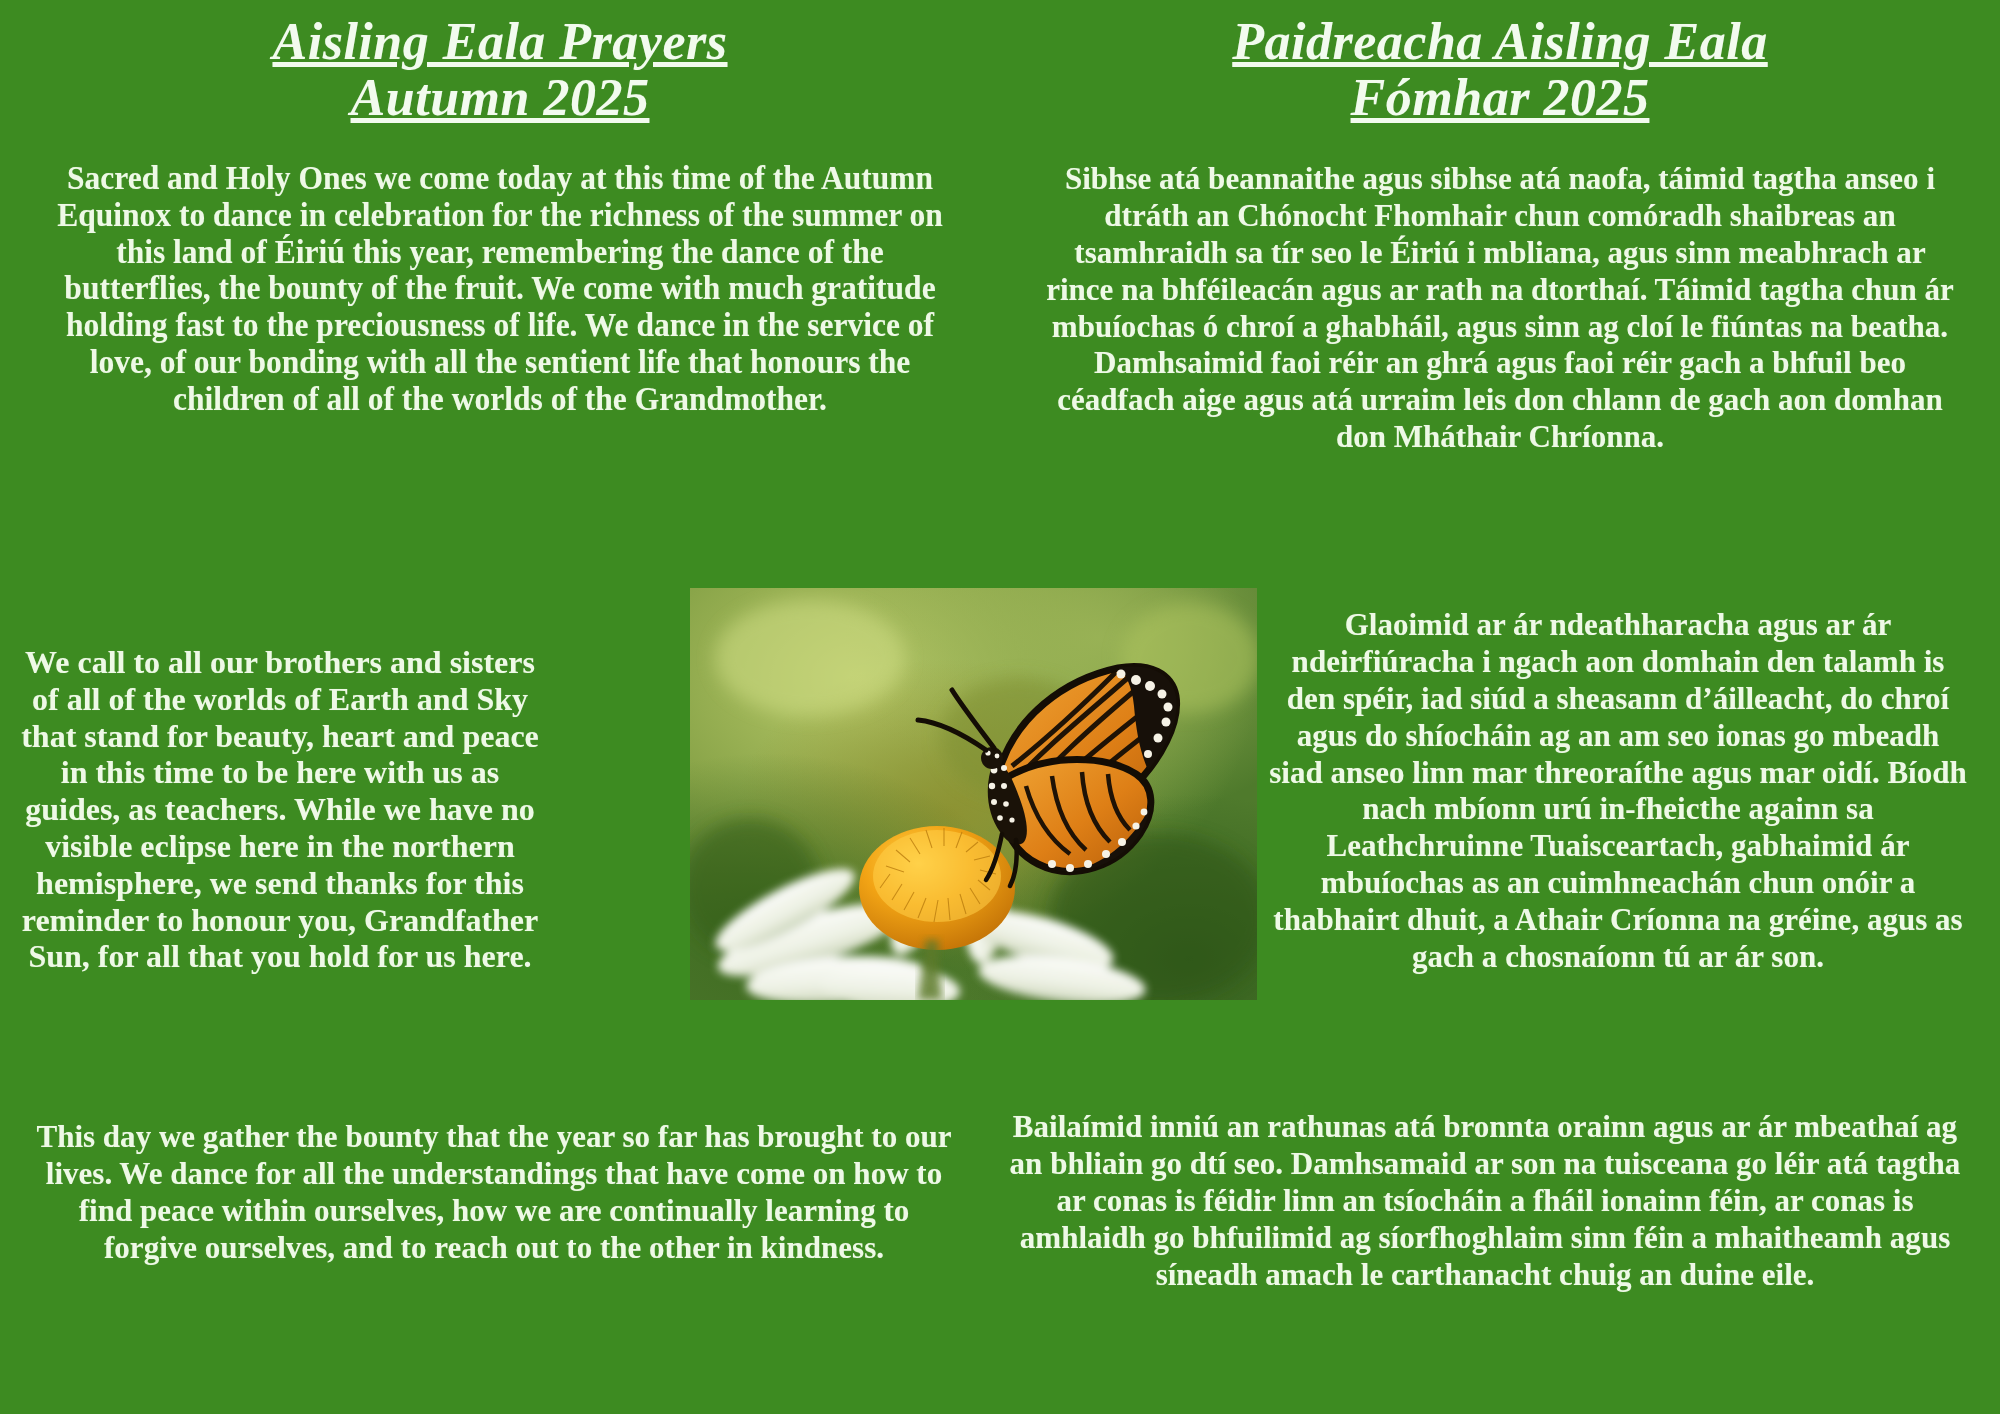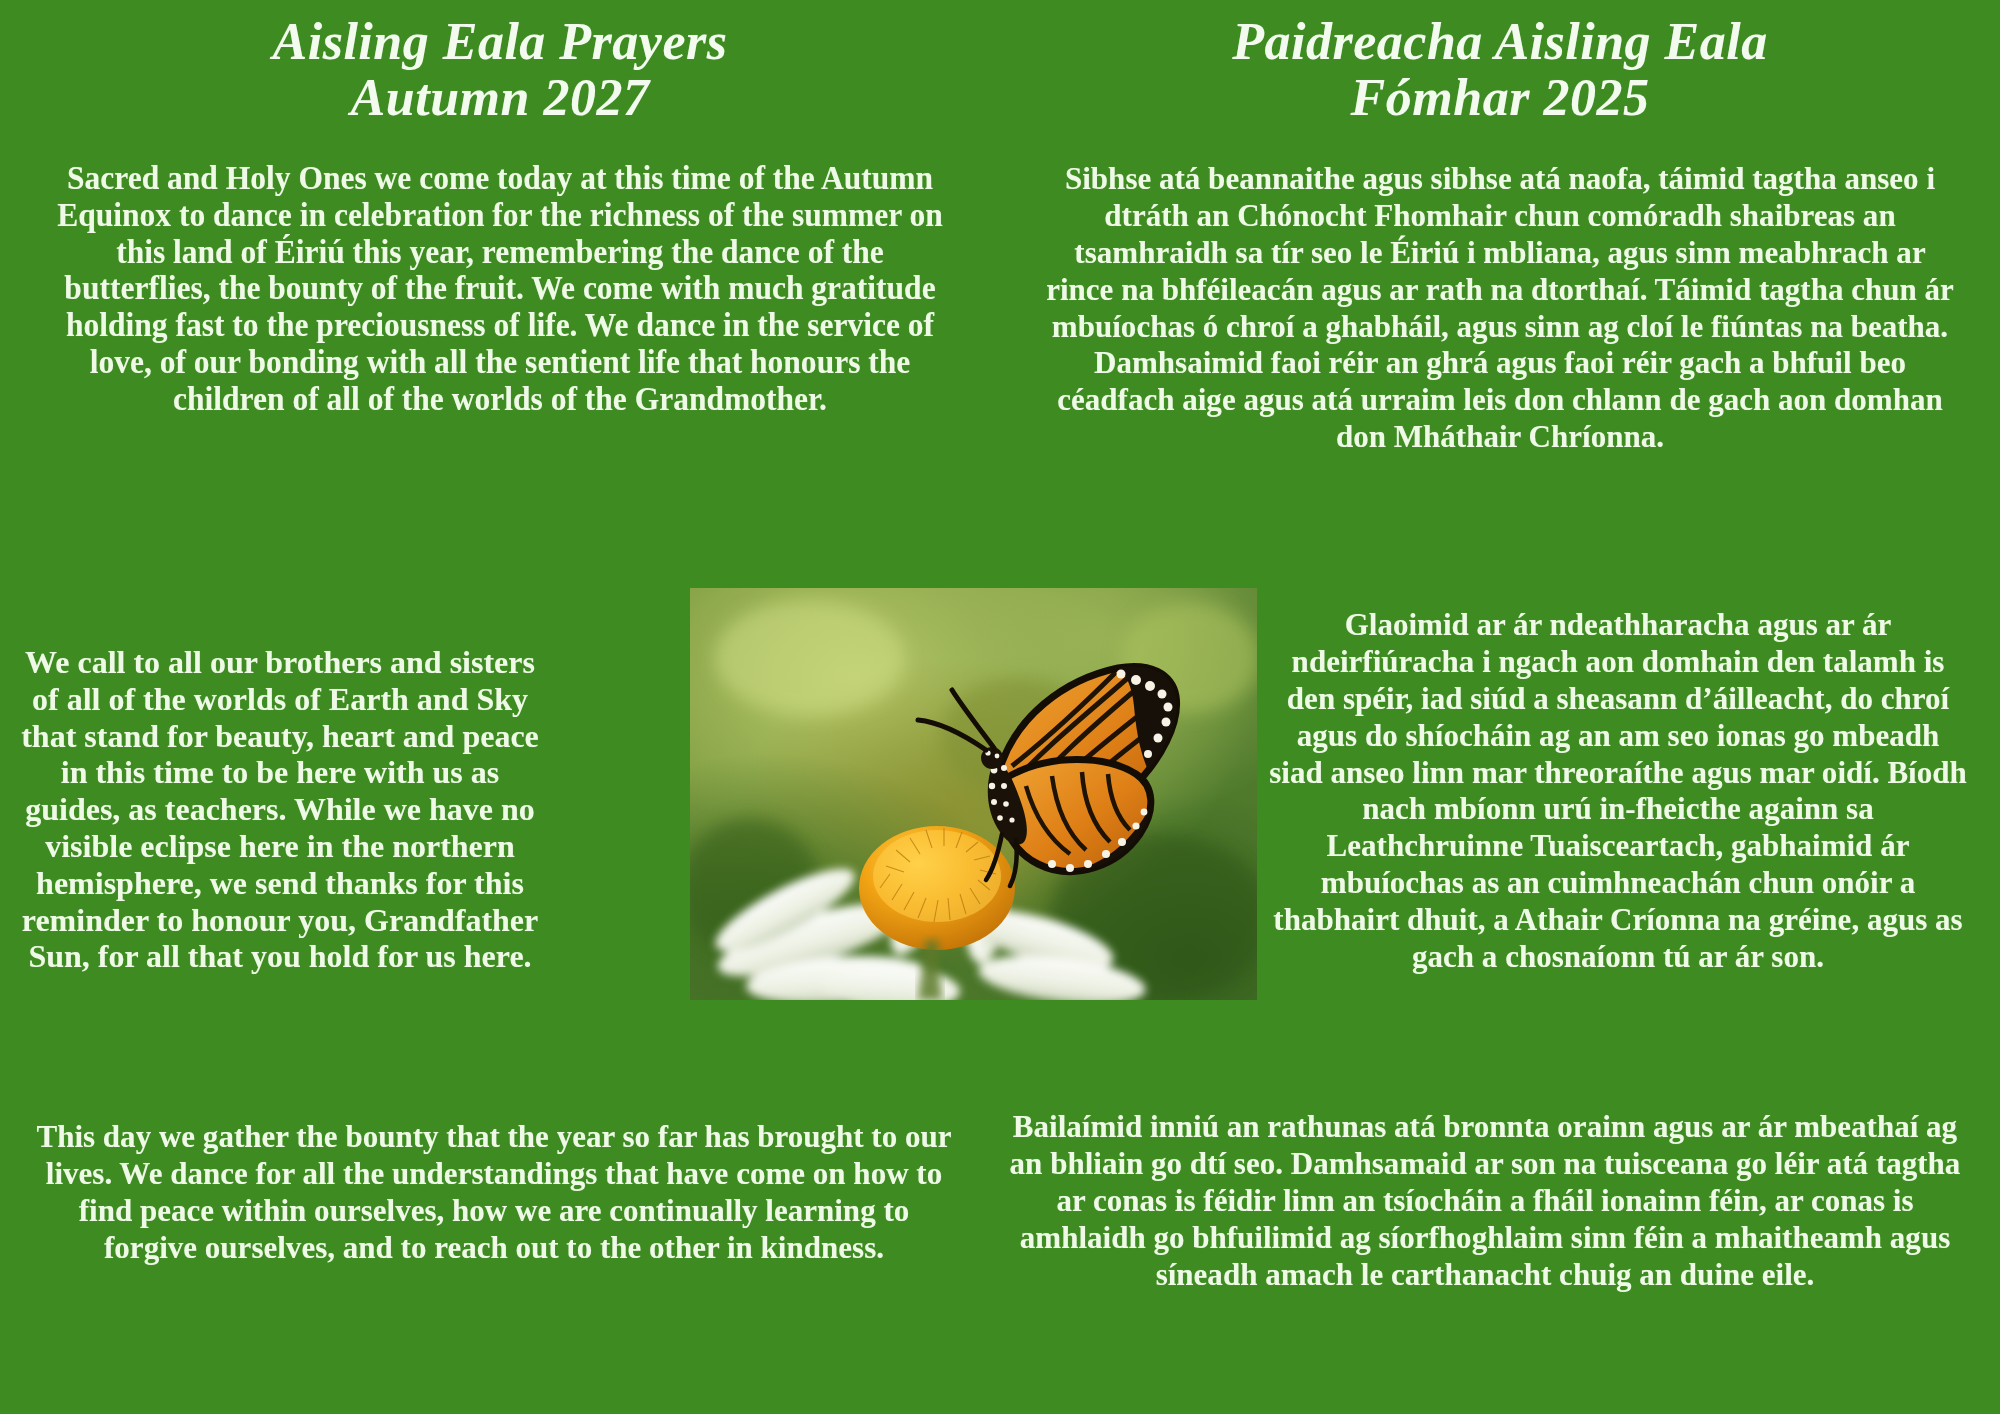--- a/index.html
+++ b/index.html
@@ -40,20 +40,21 @@
     color: #f2fbee;
     font-family: "Liberation Serif", "DejaVu Serif", serif;
     font-style: italic;
     font-weight: bold;
     font-size: 52px;
     line-height: 1.08;
     letter-spacing: 0.5px;
     margin: 0;
     padding-top: 14px;
     text-shadow: 0 0 1px rgba(255,255,255,0.25);
+    text-decoration: underline;
   }
   .title .line2 { display: block; }
 
   
   .para {
     color: #eef9e6;
     text-align: center;
     font-family: "Liberation Serif", "DejaVu Serif", serif;
     font-weight: bold;
     font-size: 33px;
@@ -129,21 +130,21 @@
   #photo svg { display: block; width: 567px; height: 412px; }
 </style>
 </head>
 <body>
 
 <div id="page">
 
   <div class="col col-left">
     <h1 class="title">
       <span>Aisling Eala Prayers</span>
-      <span class="line2">Autumn 2027</span>
+      <span class="line2">Autumn 2025</span>
     </h1>
   </div>
 
   <p class="para condensed" id="p-en-1">Sacred and Holy Ones we come today at this time of the Autumn Equinox to dance in celebration for the richness of the summer on this land of Éiriú this year, remembering the dance of the butterflies, the bounty of the fruit. We come with much gratitude holding fast to the preciousness of life. We dance in the service of love, of our bonding with all the sentient life that honours the children of all of the worlds of the Grandmother.</p>
 
   <p class="para" id="p-en-2">We call to all our brothers and sisters of all of the worlds of Earth and Sky that stand for beauty, heart and peace in this time to be here with us as guides, as teachers. While we have no visible eclipse here in the northern hemisphere, we send thanks for this reminder to honour you, Grandfather Sun, for all that you hold for us here.</p>
 
   <p class="para condensed" id="p-en-3">This day we gather the bounty that the year so far has brought to our lives.  We dance for all the understandings that have come on how to find peace within ourselves, how we are continually learning to forgive ourselves, and to reach out to the other in kindness.</p>
 
   <div class="col col-right">

